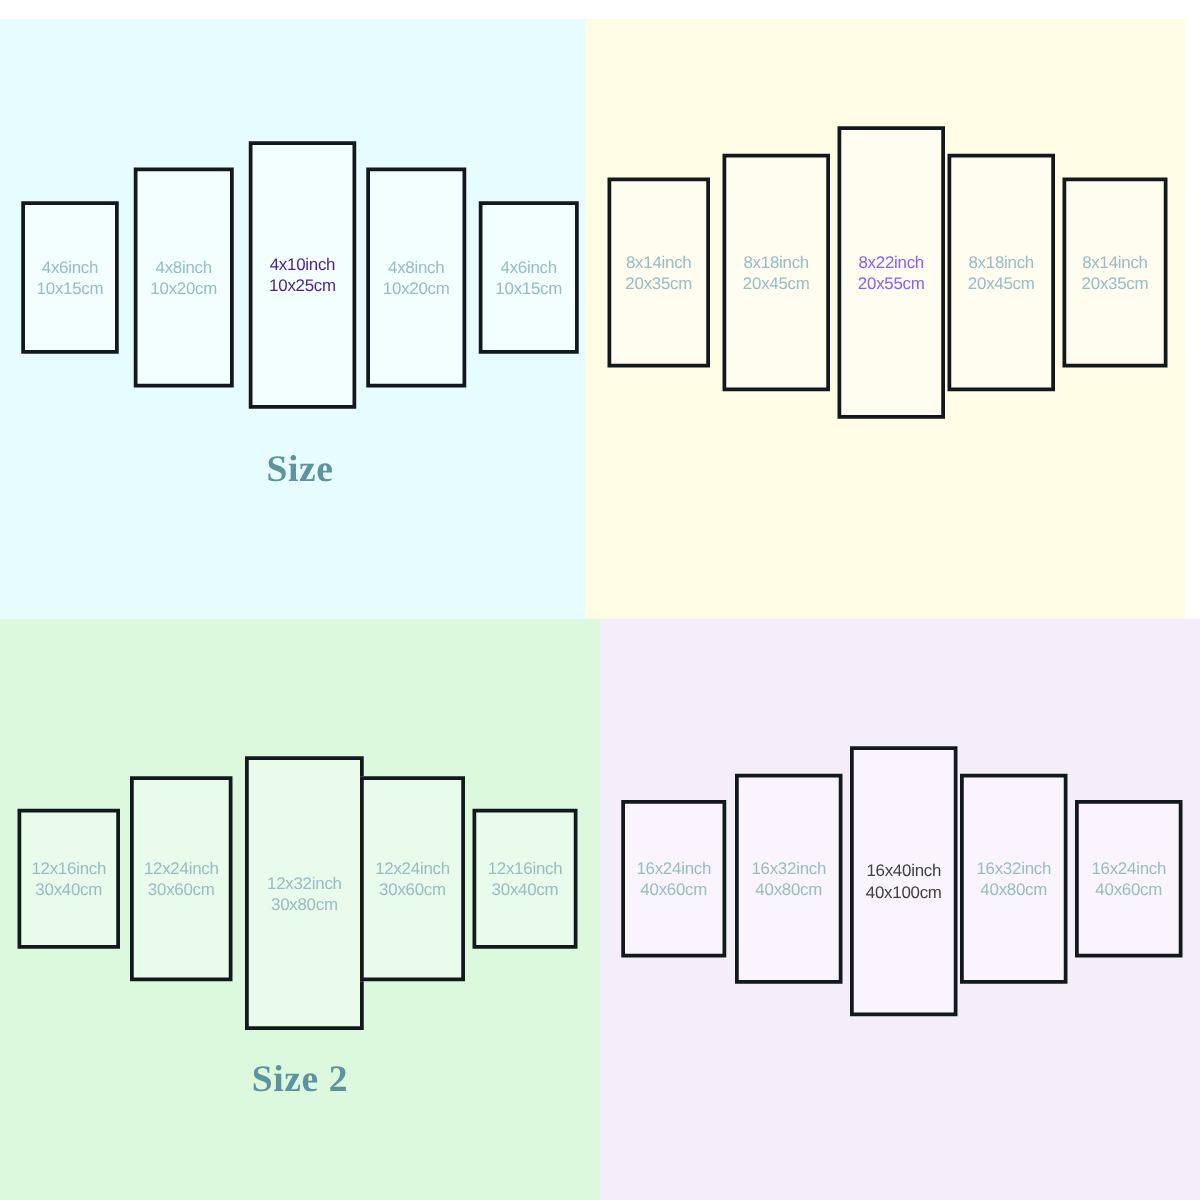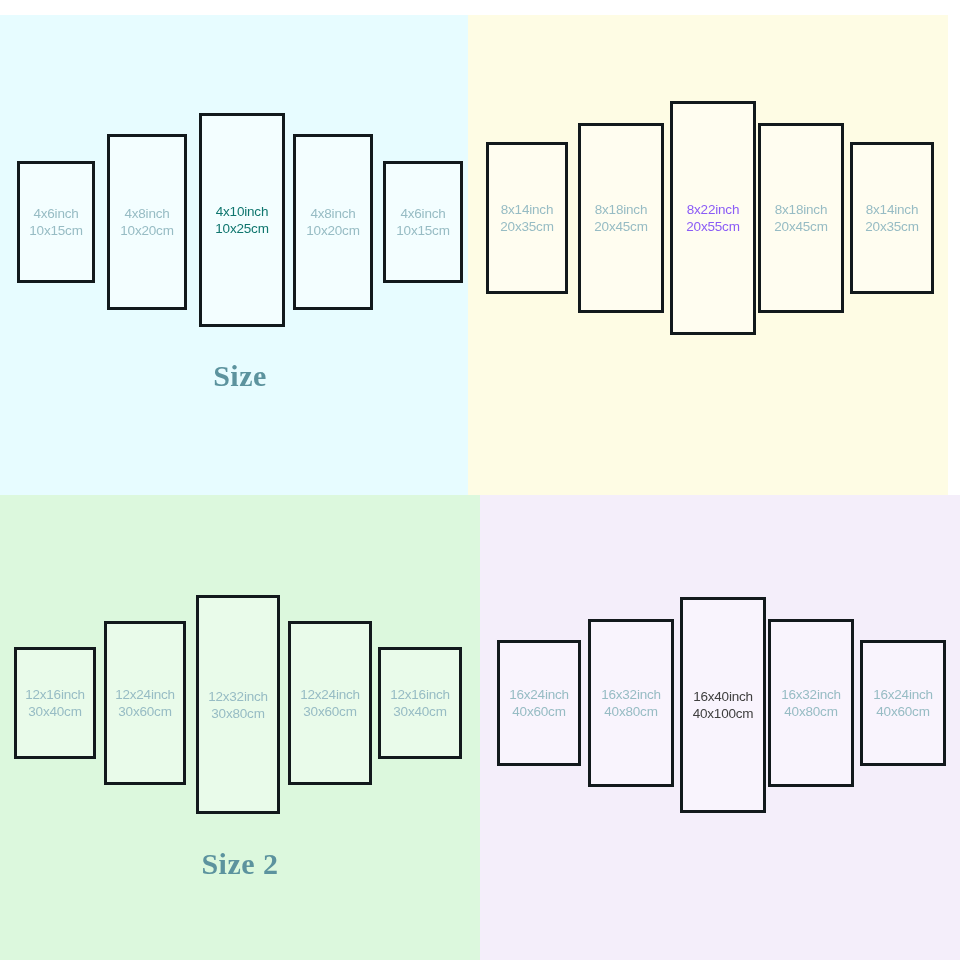--- a/index.html
+++ b/index.html
@@ -67,21 +67,21 @@
           <span class="ln">10x15cm</span>
         </div>
       </div>
       <div class="panel" style="left: 107px; top: 119px; width: 80px; height: 176px; background: rgb(243, 254, 255); border-color: rgb(18, 25, 28);">
         <div class="panel-label" style="color: rgb(151, 188, 196);">
           <span class="ln">4x8inch</span>
           <span class="ln">10x20cm</span>
         </div>
       </div>
       <div class="panel" style="left: 199px; top: 98px; width: 86px; height: 214px; background: rgb(243, 254, 255); border-color: rgb(18, 25, 28);">
-        <div class="panel-label" style="color: #0f766e;">
+        <div class="panel-label" style="color: #4c1d95;">
           <span class="ln">4x10inch</span>
           <span class="ln">10x25cm</span>
         </div>
       </div>
       <div class="panel" style="left: 293px; top: 119px; width: 80px; height: 176px; background: rgb(243, 254, 255); border-color: rgb(18, 25, 28);">
         <div class="panel-label" style="color: rgb(151, 188, 196);">
           <span class="ln">4x8inch</span>
           <span class="ln">10x20cm</span>
         </div>
       </div>
@@ -131,21 +131,21 @@
           <span class="ln">12x16inch</span>
           <span class="ln">30x40cm</span>
         </div>
       </div>
       <div class="panel" style="left: 104px; top: 126px; width: 82px; height: 164px; background: rgb(233, 251, 234); border-color: rgb(18, 25, 28);">
         <div class="panel-label" style="color: rgb(151, 188, 196);">
           <span class="ln">12x24inch</span>
           <span class="ln">30x60cm</span>
         </div>
       </div>
-      <div class="panel" style="left: 196px; top: 100px; width: 84px; height: 219px; background: rgb(233, 251, 234); border-color: rgb(18, 25, 28);">
+      <div class="panel" style="left: 196px; top: 110px; width: 95px; height: 219px; background: rgb(233, 251, 234); border-color: rgb(18, 25, 28);">
         <div class="panel-label" style="color: rgb(151, 188, 196);">
           <span class="ln">12x32inch</span>
           <span class="ln">30x80cm</span>
         </div>
       </div>
       <div class="panel" style="left: 288px; top: 126px; width: 84px; height: 164px; background: rgb(233, 251, 234); border-color: rgb(18, 25, 28);">
         <div class="panel-label" style="color: rgb(151, 188, 196);">
           <span class="ln">12x24inch</span>
           <span class="ln">30x60cm</span>
         </div>

